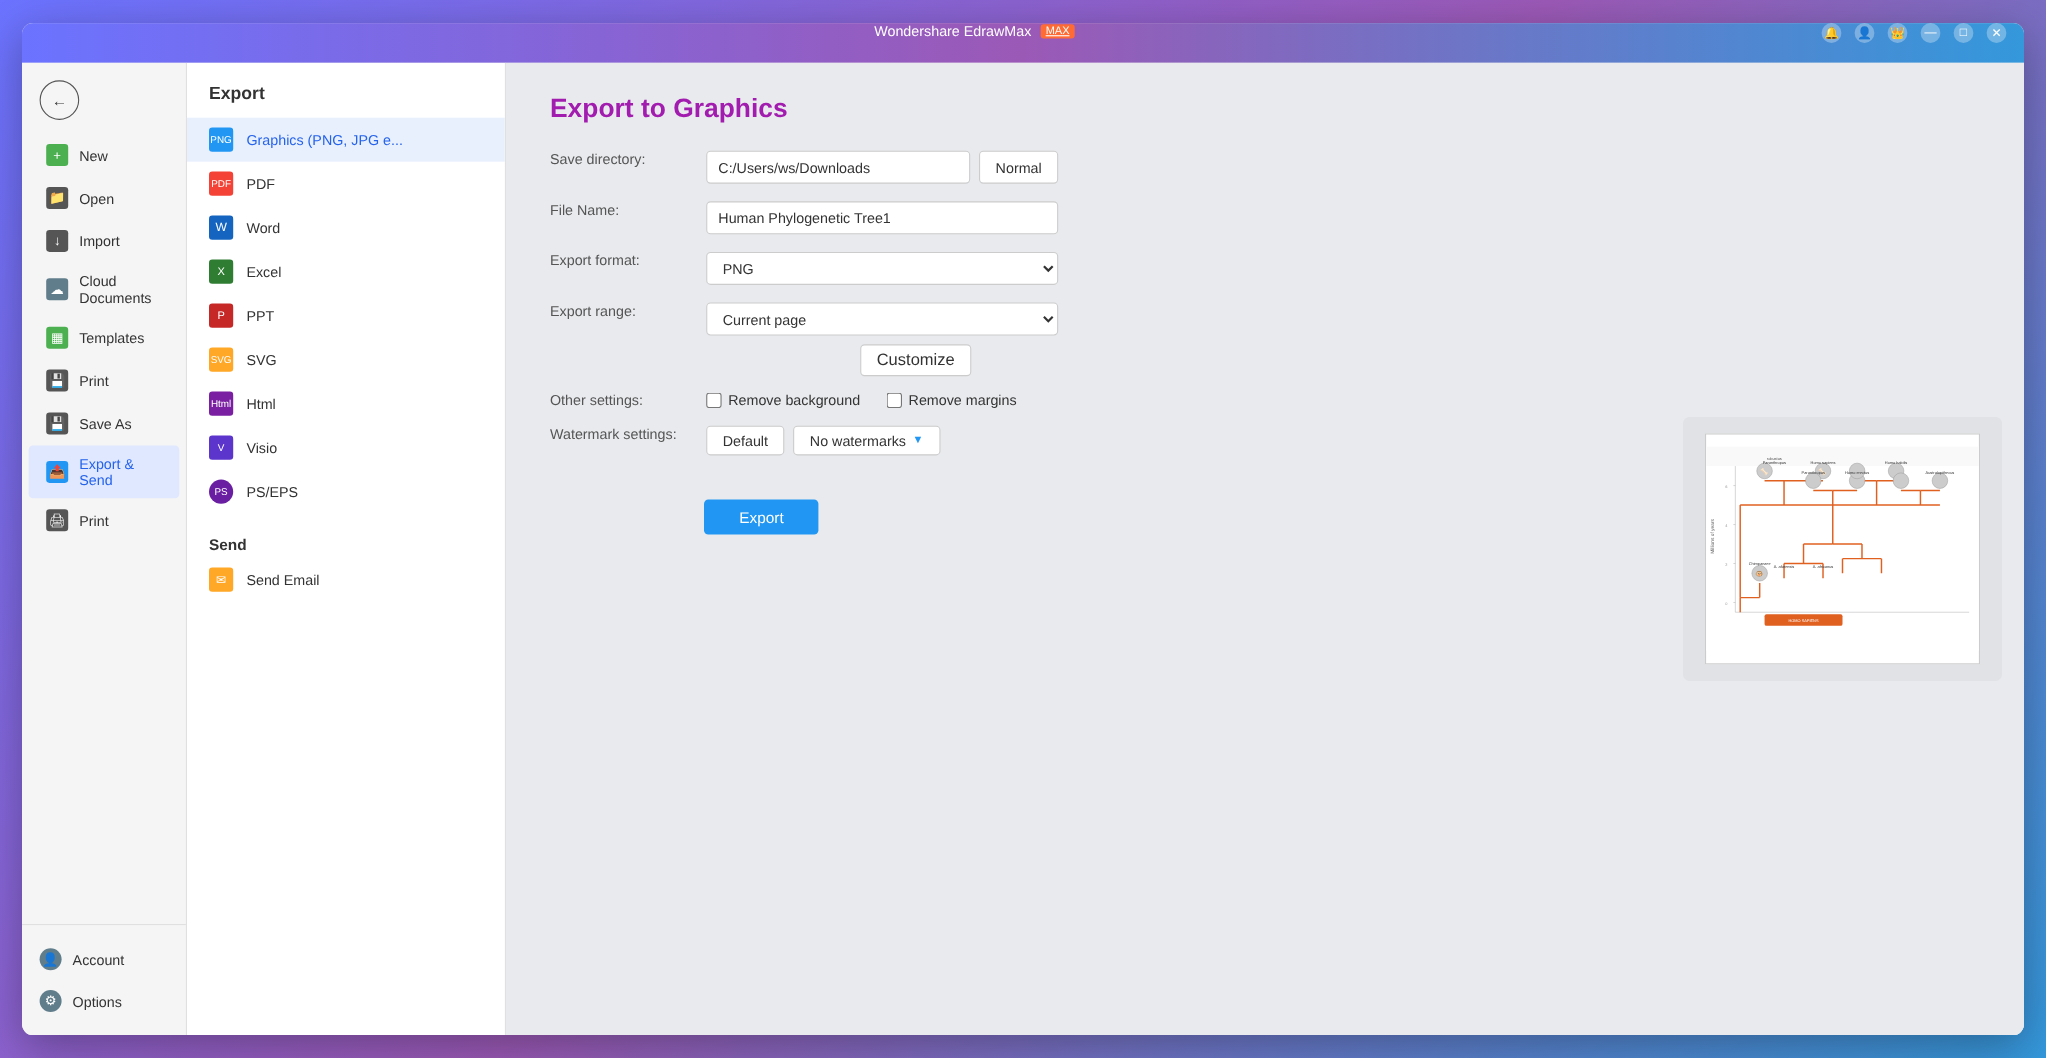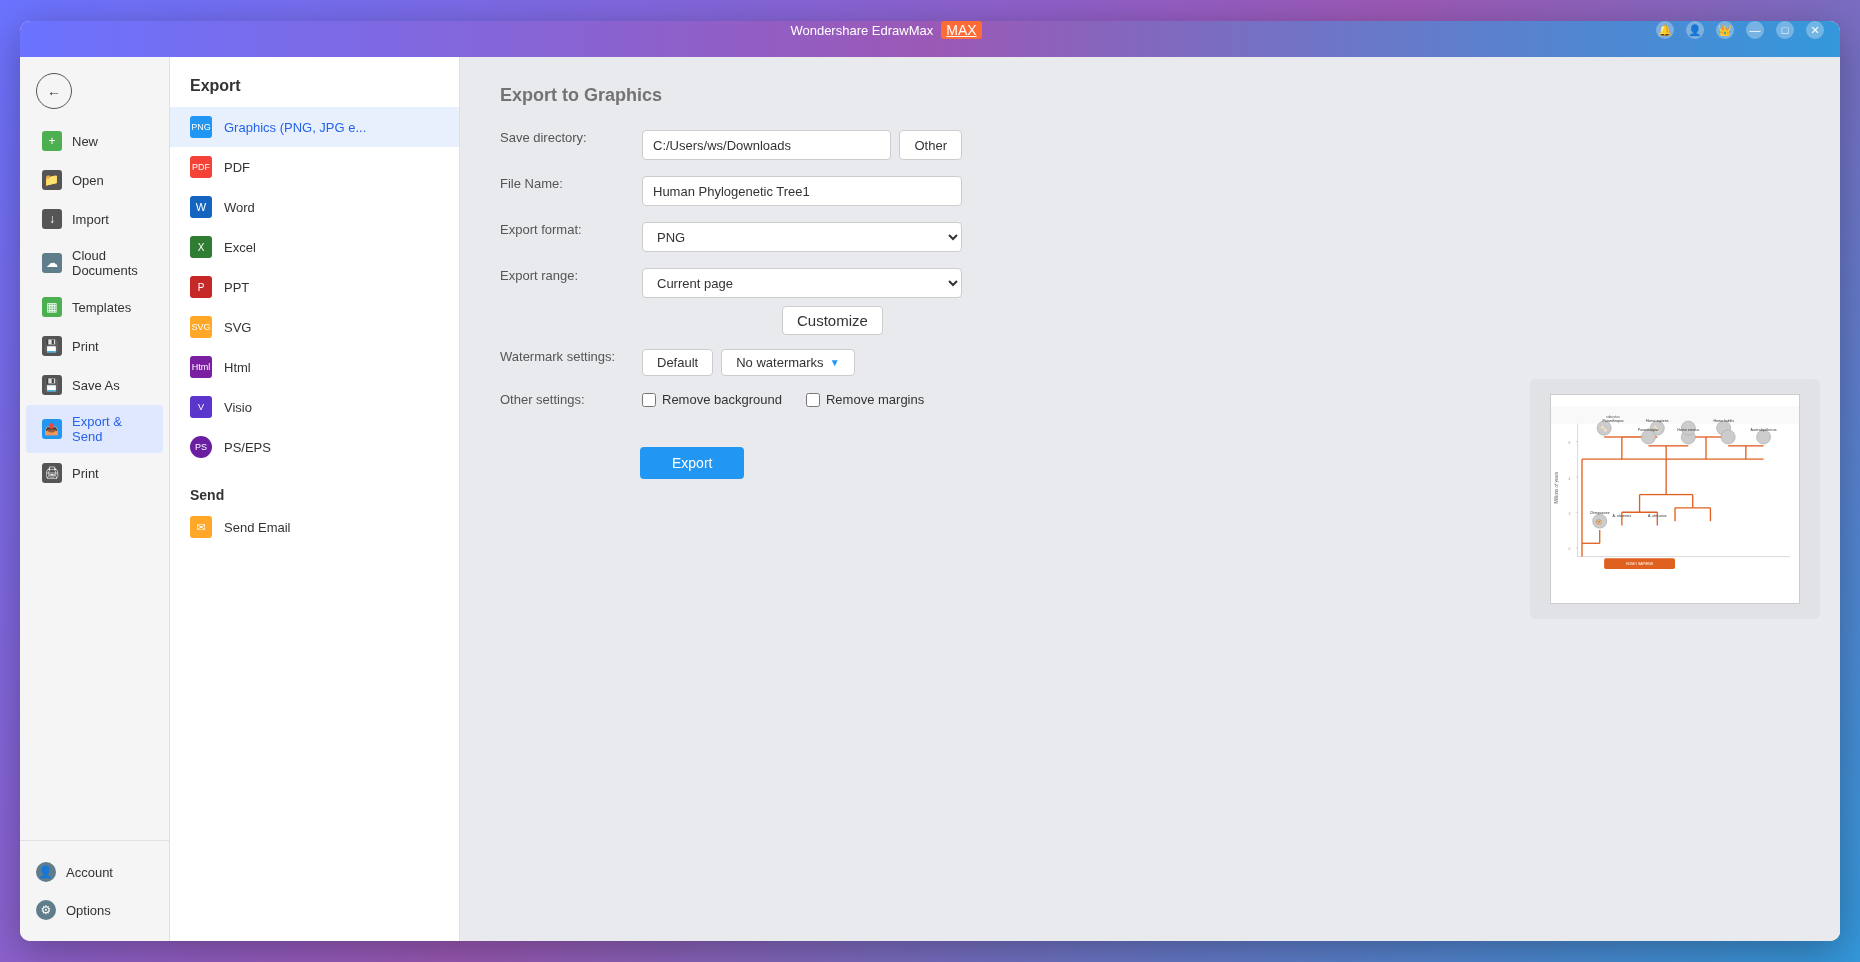--- a/index.html
+++ b/index.html
@@ -37,21 +37,21 @@
       align-items: center;
       gap: 8px;
       color: white;
       font-size: 13px;
       font-weight: 500;
     }
     .title-bar-badge {
       background: #ff6b35;
       color: white;
       border-radius: 3px;
-      font-size: 14px;
+      font-size: 10px;
       padding: 1px 5px;
       text-decoration: underline;
     }
     .title-bar-actions {
       display: flex;
       align-items: center;
       gap: 12px;
     }
     .title-bar-icon {
       width: 18px;
@@ -185,23 +185,23 @@
     .send-section {
       padding: 12px 0 0;
     }
     .send-section-title {
       font-size: 14px;
       font-weight: 600;
       color: #333;
       padding: 8px 20px 4px;
     }
     .form-title {
-      font-size: 18px;
+      font-size: 24px;
       font-weight: 600;
-      color: #737373;
+      color: #a21caf;
       margin-bottom: 24px;
     }
     .form-row {
       display: flex;
       margin-bottom: 16px;
       gap: 12px;
     }
     .form-label {
       width: 130px;
       font-size: 13px;
@@ -481,21 +481,21 @@
     <div style="flex:1;display:flex;flex-direction:row;overflow:hidden;background:#e8eaed;">
 
       <div style="flex:1;overflow-y:auto;background:#e8eaed;padding:28px 40px;">
         <div class="form-title">Export to Graphics</div>
 
         <div class="form-row">
           <div class="form-label">Save directory:</div>
           <div class="form-control">
             <div class="input-with-btn">
               <input class="form-input" type="text" value="C:/Users/ws/Downloads" style="">
-              <button class="browse-btn">Other</button>
+              <button class="browse-btn">Normal</button>
             </div>
           </div>
         </div>
 
         <div class="form-row">
           <div class="form-label">File Name:</div>
           <div class="form-control">
             <input class="form-input" type="text" value="Human Phylogenetic Tree1" style="">
           </div>
         </div>
@@ -520,51 +520,51 @@
               <option>Current page</option>
               <option>All pages</option>
               <option>Selected pages</option>
             </select>
           </div>
         </div>
 
 
         <div style="margin-left:142px;margin-bottom:14px;">
           <button class="customize-btn">Customize</button>
-        </div>
-
-        <div class="form-row">
-          <div class="form-label">Watermark settings:</div>
-          <div class="form-control">
-            <div class="watermark-group">
-              <button class="watermark-default-btn">Default</button>
-              <button class="watermark-select-btn">
-                <span>No watermarks</span>
-                <span class="arrow">▼</span>
-              </button>
-            </div>
-          </div>
         </div>
 
         <div class="form-row">
           <div class="form-label">Other settings:</div>
           <div class="form-control">
             <div class="other-settings">
               <label class="checkbox-item">
                 <input type="checkbox" style="">
                 <span>Remove background</span>
               </label>
               <label class="checkbox-item">
                 <input type="checkbox" style="">
                 <span>Remove margins</span>
               </label>
             </div>
           </div>
         </div>
 
+        <div class="form-row">
+          <div class="form-label">Watermark settings:</div>
+          <div class="form-control">
+            <div class="watermark-group">
+              <button class="watermark-default-btn">Default</button>
+              <button class="watermark-select-btn">
+                <span>No watermarks</span>
+                <span class="arrow">▼</span>
+              </button>
+            </div>
+          </div>
+        </div>
+
         <div style="margin-top:20px;">
           <button class="export-btn">Export</button>
         </div>
       </div>
 
       <div style="width:330px;background:#e8eaed;display:flex;align-items:center;justify-content:center;flex-shrink:0;">
         <div style="background:#e0e2e6;border-radius:6px;padding:20px;display:flex;align-items:center;justify-content:center;width:290px;height:240px;">
           <div class="preview-img">
             
             <svg viewBox="0 0 280 210" style="width:100%;height:100%">

